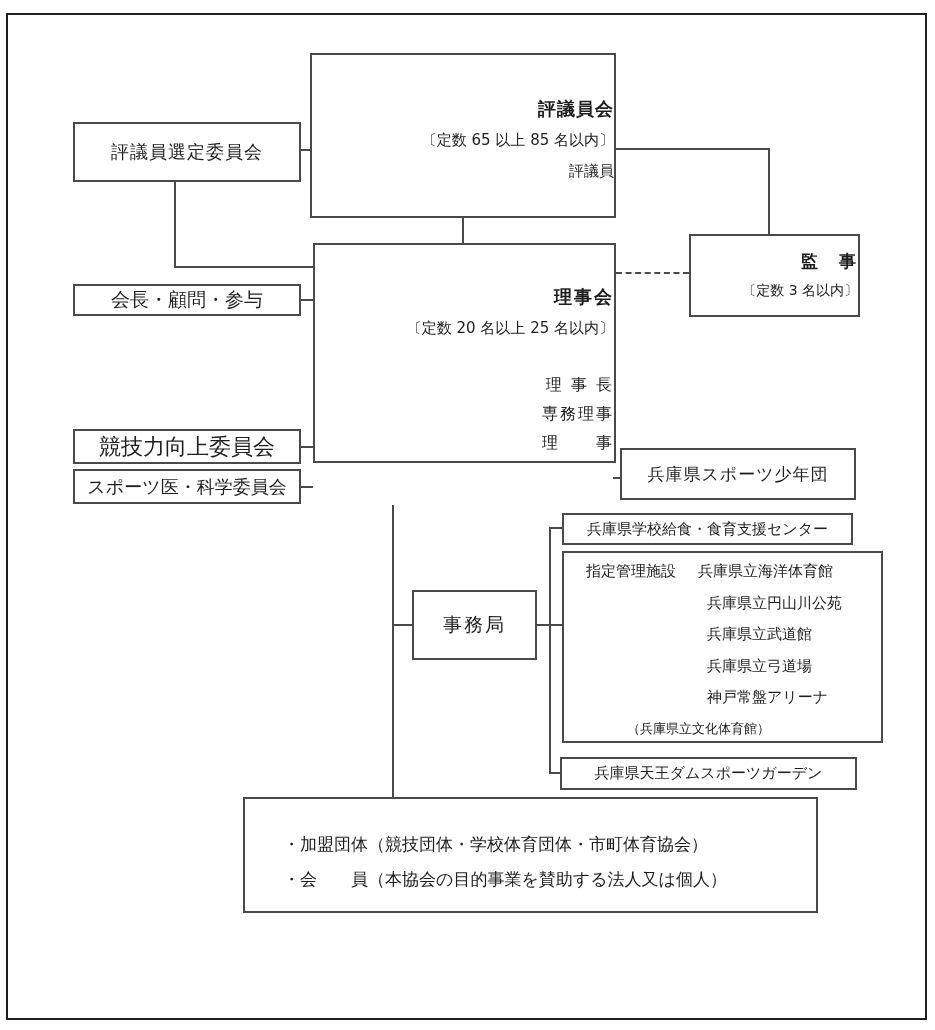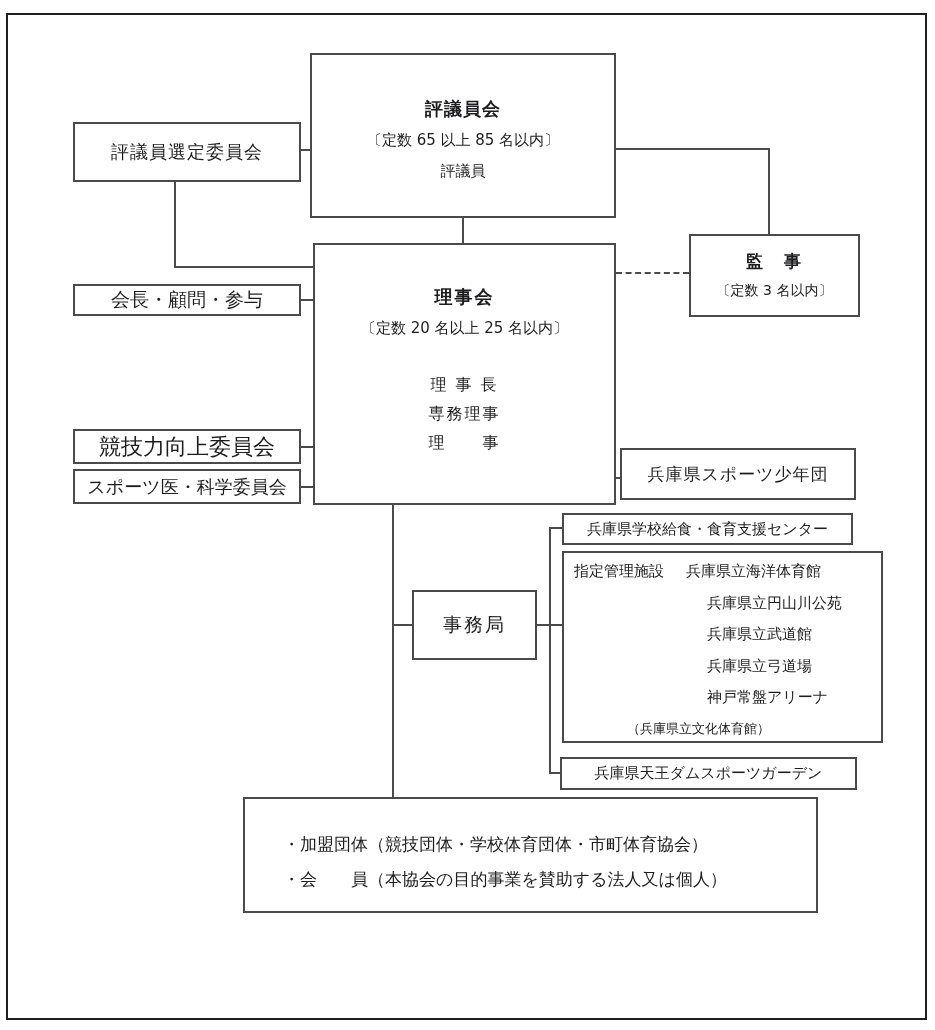--- a/index.html
+++ b/index.html
@@ -11,36 +11,36 @@
   }
   .stage { position:absolute; left:0; top:0; width:935px; height:1030px; }
   .frame {
     position:absolute; left:6px; top:13px; width:921px; height:1007px;
     border:2px solid #1f1f1f; background:#fff;
   }
   .box {
     position:absolute; border:2px solid #4a4a4a; background:#fff;
   }
   .center-flex { display:flex; align-items:center; justify-content:center; }
-  .tcenter { text-align:center; }
+  .tcenter { text-align:right; }
 
   .hline { position:absolute; height:2px; background:#4a4a4a; }
   .vline { position:absolute; width:2px; background:#4a4a4a; }
   .dashline { position:absolute; height:0; border-top:2px dashed #4a4a4a; }
 
   
   .council { left:310px; top:53px; width:306px; height:165px; padding-top:38px; }
   .council .title { font-size:18px; font-weight:bold; line-height:32px; letter-spacing:1px; }
   .council .sub   { font-size:15px; line-height:31px; }
 
   
   .selection { left:73px; top:122px; width:228px; height:60px; font-size:18px; letter-spacing:1px; }
 
   
-  .board { left:313px; top:243px; width:303px; height:262px; padding-top:36px; }
+  .board { left:313px; top:243px; width:303px; height:220px; padding-top:36px; }
   .board .title { font-size:18px; font-weight:bold; line-height:32px; letter-spacing:2px; }
   .board .sub   { font-size:15px; line-height:31px; }
   .board .roles { margin-top:26px; }
   .board .role  { font-size:16px; line-height:29px; letter-spacing:2px; }
 
   
   .auditors { left:689px; top:234px; width:171px; height:83px; padding-top:10px; }
   .auditors .title { font-size:17px; font-weight:bold; line-height:30px; letter-spacing:2px; }
   .auditors .sub   { font-size:14px; line-height:28px; }
 
@@ -52,21 +52,21 @@
   
   .shonendan { left:620px; top:448px; width:236px; height:52px; font-size:17px; letter-spacing:1px; }
 
   
   .jimukyoku { left:412px; top:590px; width:125px; height:70px; font-size:19px; font-weight:normal; letter-spacing:2px; }
 
   
   .kyushoku { left:562px; top:513px; width:291px; height:32px; font-size:15px; }
   .shitei   { left:562px; top:551px; width:321px; height:192px; font-size:15px; padding-top:3px; }
   .shitei .row  { height:31.5px; display:flex; align-items:center; }
-  .shitei .row1 { padding-left:10px; }
+  .shitei .row1 { padding-left:22px; }
   .shitei .row1 .item { margin-left:22px; }
   .shitei .rowN { padding-left:143px; }
   .shitei .rowP { padding-left:63px; font-size:13px; }
   .tenno    { left:560px; top:757px; width:297px; height:33px; font-size:15px; }
 
   
   .membership { left:243px; top:797px; width:575px; height:116px; padding:28px 10px 0 38px; }
   .membership .mline { font-size:17px; line-height:35px; }
 </style>
 </head>

